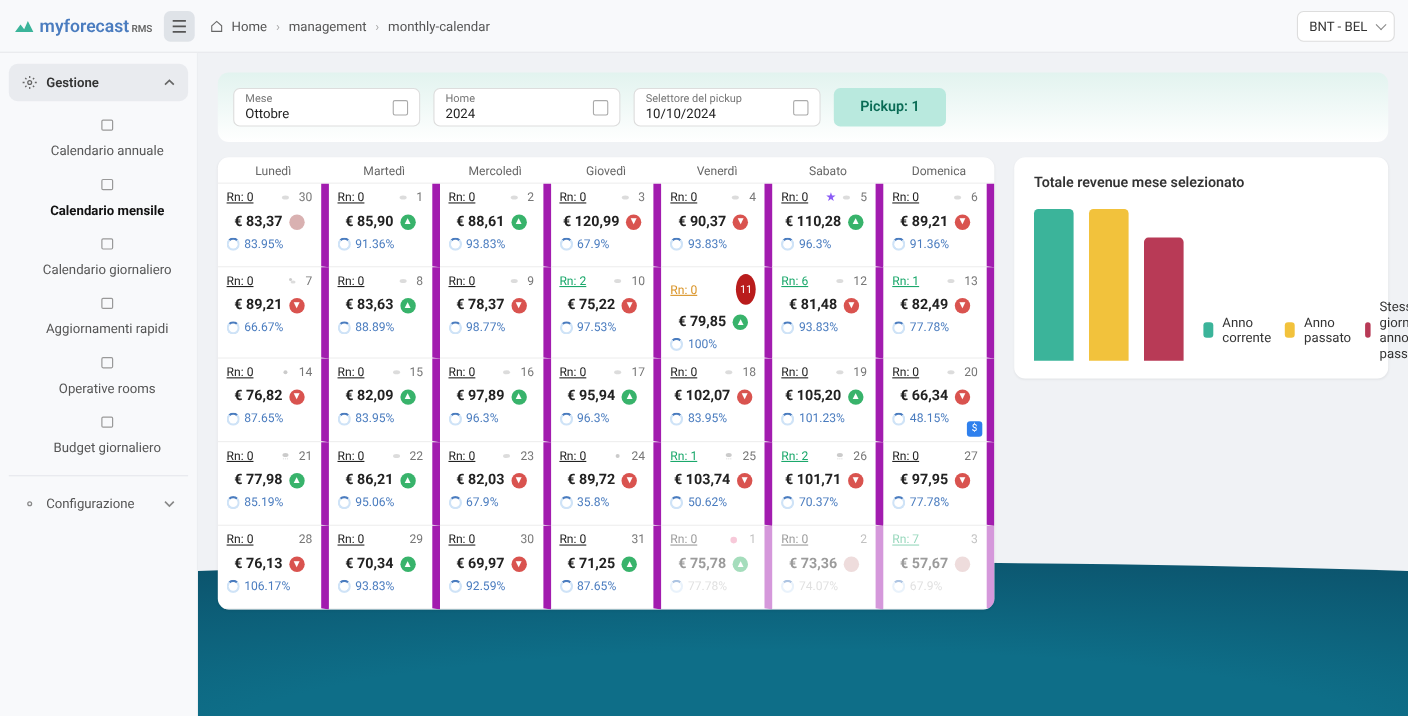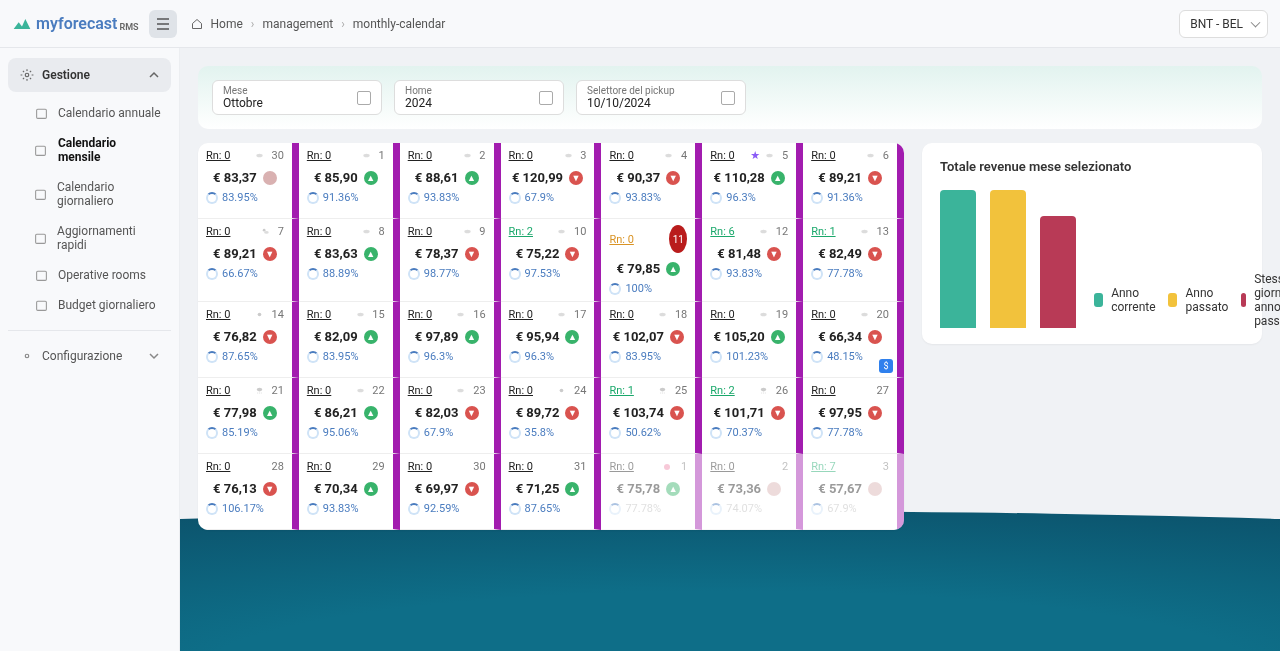--- a/index.html
+++ b/index.html
@@ -10,21 +10,21 @@
 .logo-sub { font-size: 9px; color: #666; margin-left: 2px; align-self: flex-end; margin-bottom: 2px; }
 .burger { width: 28px; height: 28px; background: #dfe3e8; border-radius: 6px; display: flex; align-items: center; justify-content: center; margin-right: 14px; cursor: pointer; }
 .breadcrumb { display: flex; align-items: center; gap: 8px; color: #555; font-size: 12px; }
 .breadcrumb span.sep { color: #aaa; }
 .org-select { margin-left: auto; border: 1px solid #ddd; background: #fff; border-radius: 6px; padding: 6px 24px 6px 10px; font-size: 12px; position: relative; cursor: pointer; }
 .org-select::after { content: ""; position: absolute; right: 8px; top: 50%; width: 6px; height: 6px; border-right: 1px solid #888; border-bottom: 1px solid #888; transform: translateY(-70%) rotate(45deg); }
 
 .main { display: flex; flex: 1; overflow: hidden; }
 .sidebar { width: 180px; padding: 10px 8px; background: #f8f9fb; border-right: 1px solid #eceef1; }
 .side-group { background: #e9ebef; border-radius: 8px; padding: 10px 12px; display: flex; align-items: center; justify-content: space-between; font-weight: 600; color: #333; margin-bottom: 6px; cursor: pointer; }
-.side-item { display: flex; align-items: center; gap: 10px; padding: 8px 10px 8px 26px; color: #555; font-size: 12px; border-radius: 6px; cursor: pointer; }
+.side-item { display: flex; align-items: center; gap: 10px; padding: 8px 10px 8px 26px; color: #555; font-size: 12px; border-radius: 6px; cursor: pointer; flex-direction: column; }
 .side-item.active { color: #111; font-weight: 700; }
 .side-icon { width: 14px; height: 14px; display: inline-flex; align-items: center; justify-content: center; color: #888; }
 .side-sep { border-top: 1px solid #e5e7eb; margin: 10px 0; }
 .side-config { display: flex; align-items: center; justify-content: space-between; padding: 8px 12px; color: #555; cursor: pointer; }
 
 .content { flex: 1; padding: 18px; overflow: hidden; position: relative; }
 .content::before {
   content: "";
   position: absolute;
   left: 0; right: 0; bottom: 0; height: 140px;
@@ -194,24 +194,36 @@
             <div class="val">Ottobre</div>
           </div>
           <div class="filter">
             <div class="lbl">Home</div>
             <div class="val">2024</div>
           </div>
           <div class="filter">
             <div class="lbl">Selettore del pickup</div>
             <div class="val">10/10/2024</div>
           </div>
+          <div class="pickup-badge">
+            <span>Pickup: 1</span>
+          </div>
         </div>
 
         <div class="layout">
           <div class="calendar-wrap">
+            <div class="cal-head" id="cal-head">
+                <div>Lunedì</div>
+                <div>Martedì</div>
+                <div>Mercoledì</div>
+                <div>Giovedì</div>
+                <div>Venerdì</div>
+                <div>Sabato</div>
+                <div>Domenica</div>
+              </div>
             <div id="cal-body">
                 <div class="cal-row">
                   <div class="cell">
       <div class="cell-top">
         <span class="rn ">Rn: 0</span>
         <span class="day-no"><svg class="wicon" viewBox="0 0 24 24">
                           <ellipse cx="12" cy="12" rx="7" ry="4" fill="#bbb"></ellipse>
                         </svg>&nbsp;30</span>
       </div>
       <div class="price-row">

